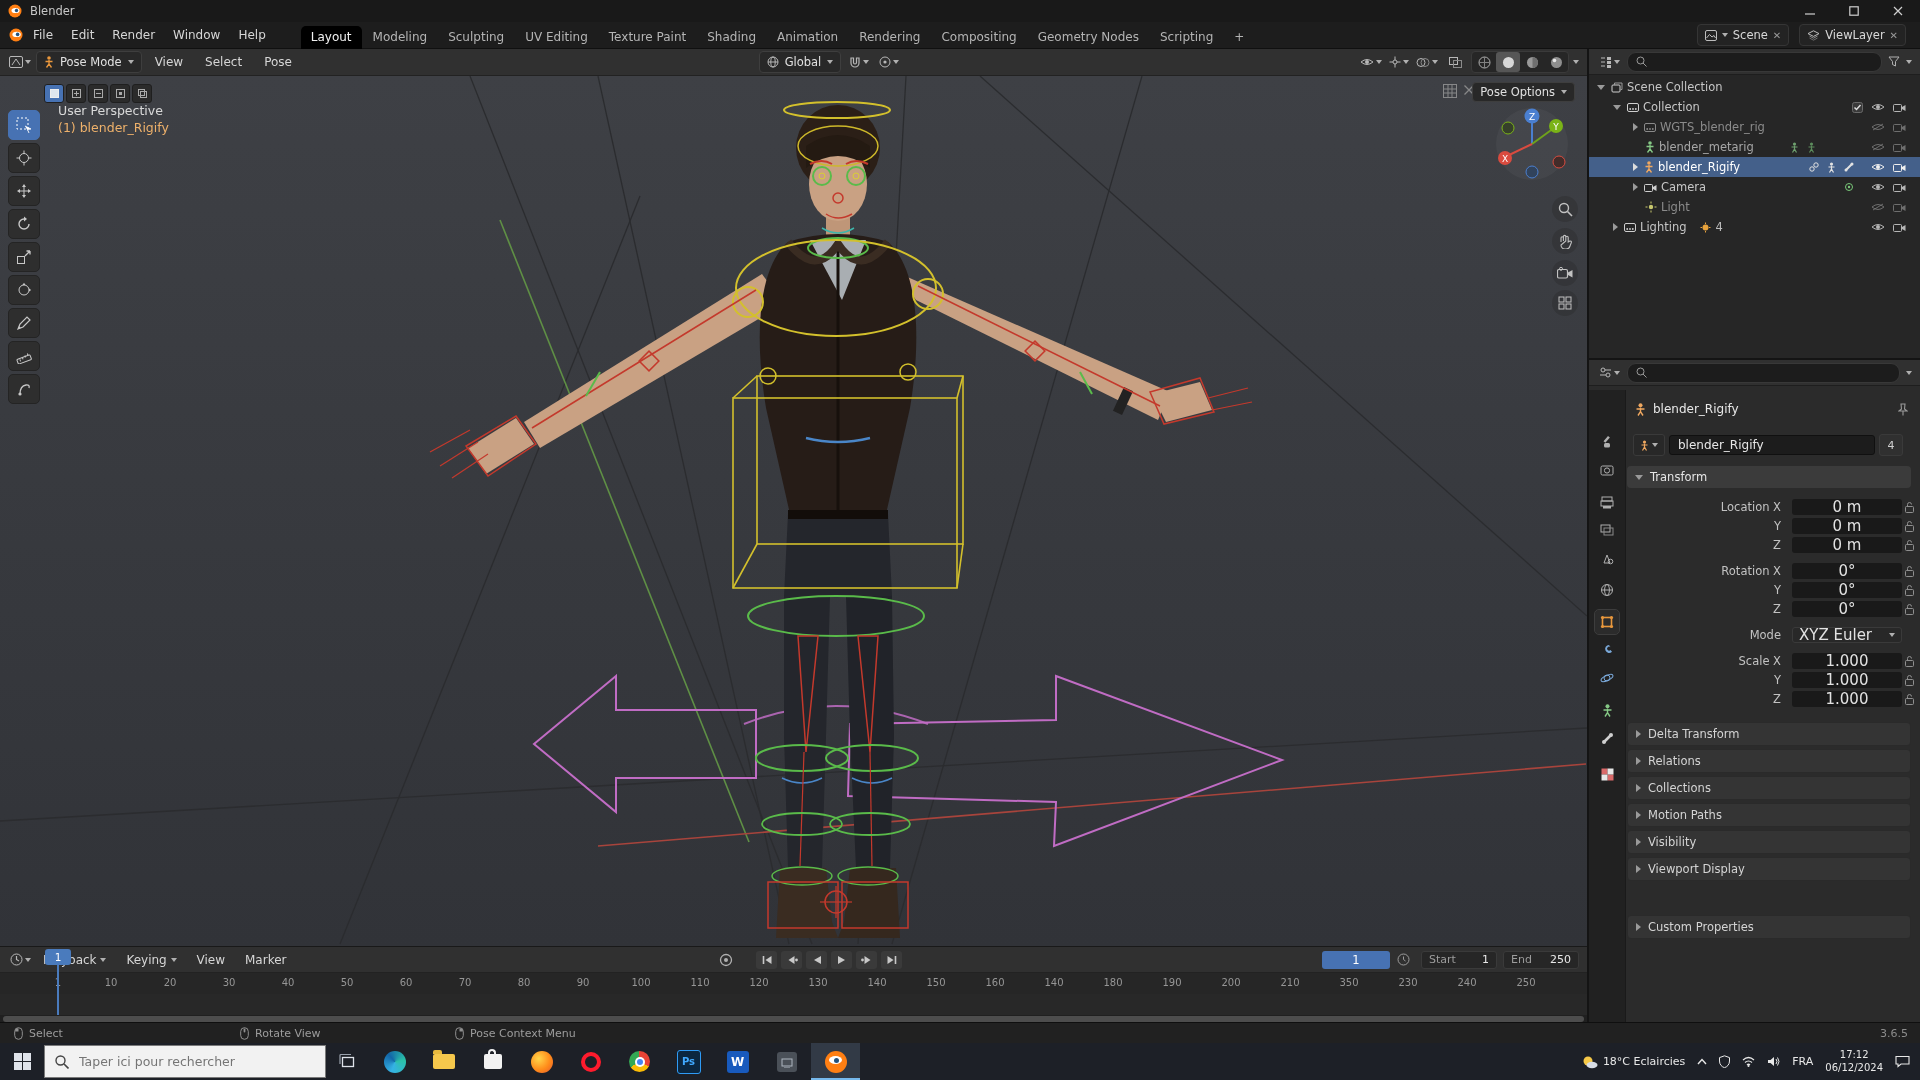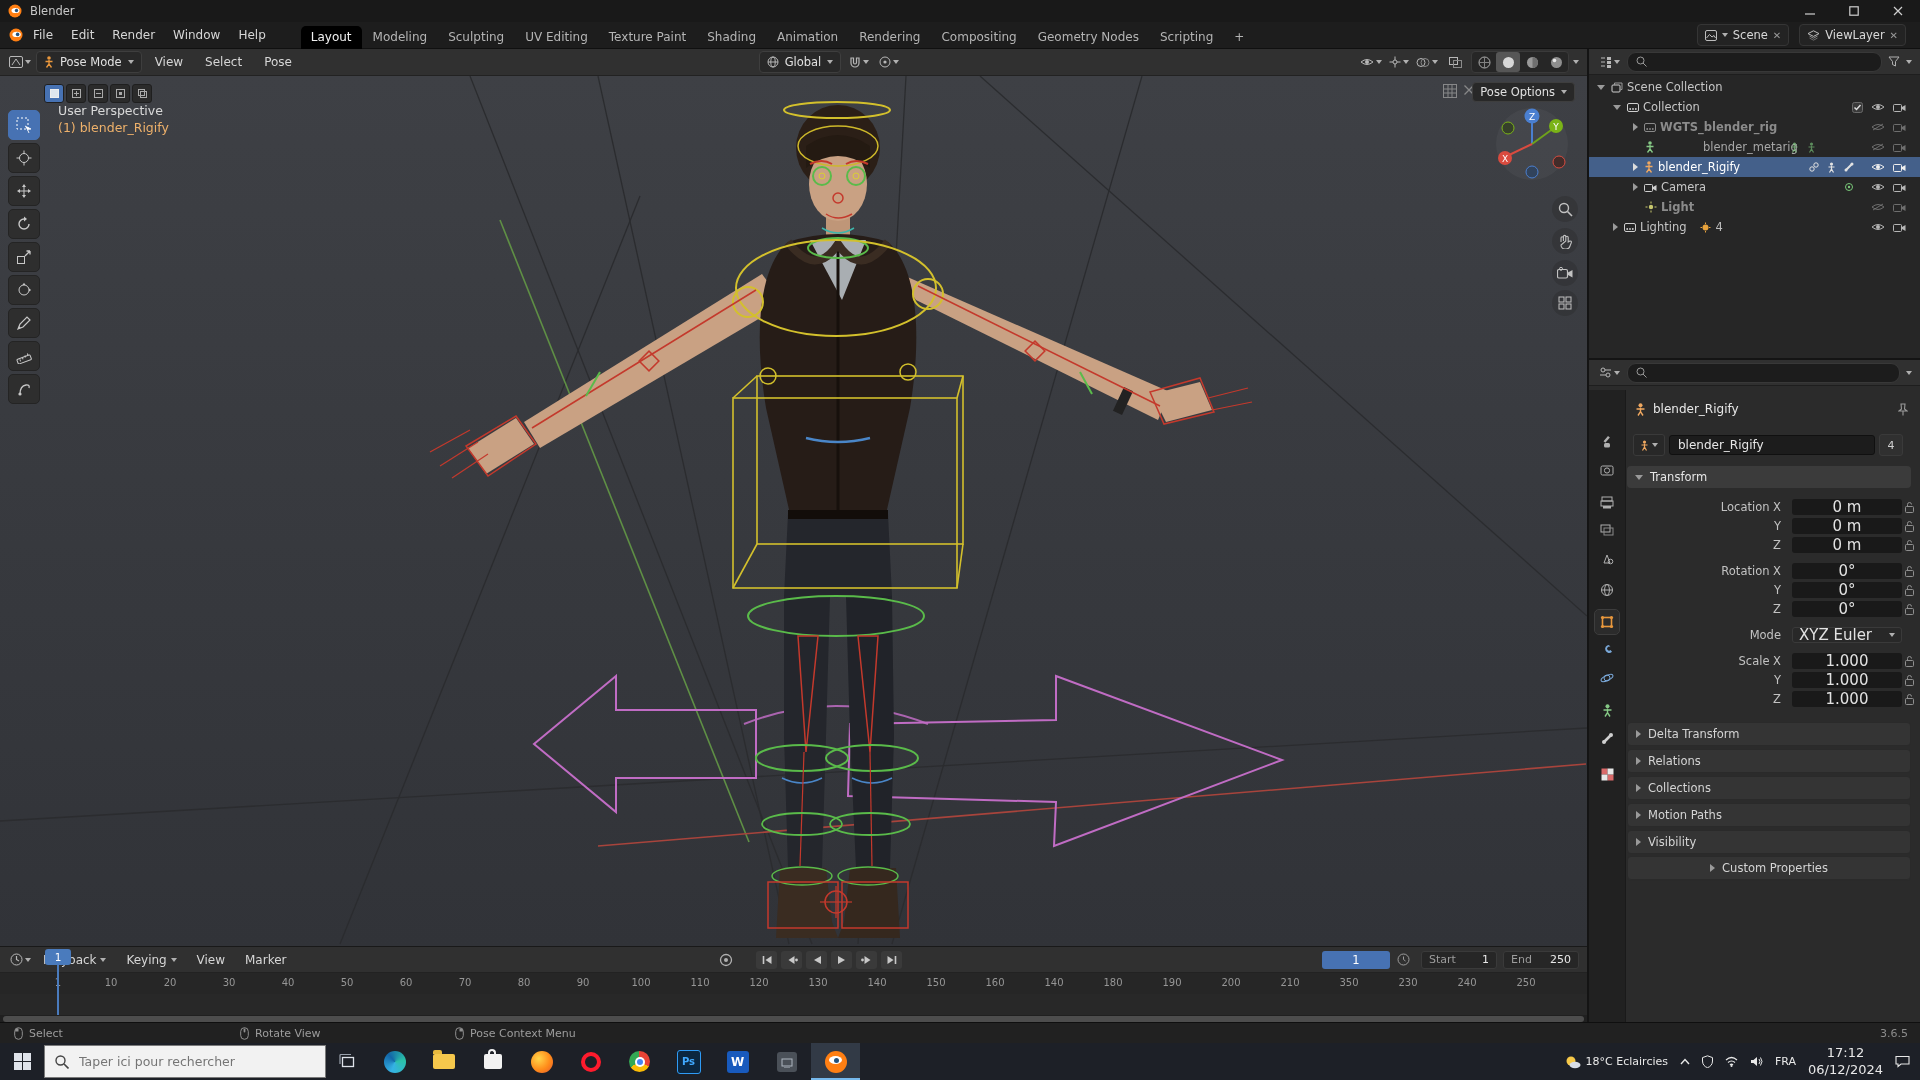--- a/index.html
+++ b/index.html
@@ -49,21 +49,21 @@
   .sideicon{position:absolute;left:1552px;width:26px;height:26px;display:flex;align-items:center;justify-content:center;border-radius:13px;background:rgba(40,40,40,.35);}
 
   
   #right-col{position:absolute;top:49px;left:1587px;width:333px;height:973px;background:#2b2b2b;border-left:2px solid #141414;box-sizing:border-box;}
   #outliner{position:absolute;top:0;left:0;right:0;height:309px;background:#262626;}
   .panel-header{position:absolute;top:0;left:0;right:0;height:26px;background:#303030;border-bottom:1px solid #1e1e1e;display:flex;align-items:center;padding:0 8px;box-sizing:border-box;gap:6px;}
   .search{height:18px;background:#1c1c1c;border:1px solid #383838;border-radius:9px;display:flex;align-items:center;gap:5px;padding:0 8px;color:#9a9a9a;flex:1;}
   .olr{position:absolute;left:0;right:0;height:20px;display:flex;align-items:center;font-size:11.5px;color:#c6c6c6;}
   .olr.selected{background:#44608a;color:#ffffff;}
   .olr .lbl{margin-left:4px;white-space:nowrap;}
-  .olr .dim{color:#8b8b8b;font-weight:bold;}
+  .olr .dim{color:#8b8b8b;}
   .rowicons{position:absolute;display:flex;gap:8px;align-items:center;}
   .tri-r{width:0;height:0;border-top:4px solid transparent;border-bottom:4px solid transparent;border-left:5px solid #9a9a9a;}
   .tri-d{width:0;height:0;border-left:4px solid transparent;border-right:4px solid transparent;border-top:5px solid #9a9a9a;}
 
   #properties{position:absolute;top:309px;left:0;right:0;height:664px;background:#2b2b2b;border-top:2px solid #141414;box-sizing:border-box;}
   #ptabs{position:absolute;top:30px;left:0;width:36px;bottom:0;background:#212121;border-right:1px solid #1a1a1a;}
   .ptab{position:absolute;left:6px;width:24px;height:24px;border-radius:4px;display:flex;align-items:center;justify-content:center;}
   .ptab.active{background:#2b2b2b;outline:1px solid #3d3d3d;}
   .prow{position:absolute;left:36px;right:0;height:18px;display:flex;align-items:center;}
   .plabel{position:absolute;left:30px;width:126px;text-align:right;font-size:11.5px;color:#c2c2c2;}
@@ -94,21 +94,21 @@
   #version{position:absolute;right:12px;top:0;height:21px;display:flex;align-items:center;color:#8c8c8c;font-size:11px;margin-left:12px;}
 
   
   #taskbar{position:absolute;top:1043px;left:0;width:1920px;height:37px;background:#1d2027;display:flex;align-items:center;}
   .tb-slot{width:44px;height:37px;display:flex;align-items:center;justify-content:center;}
   .app{width:49px;height:37px;display:flex;align-items:center;justify-content:center;position:relative;}
   .app.active{background:#323a46;box-shadow:inset 0 -2px 0 #76b9ed;}
   #tb-search{width:282px;height:33px;background:#f2f2f2;border:1px solid #7a7a7a;display:flex;align-items:center;gap:8px;padding:0 10px;box-sizing:border-box;}
   #tb-search input{border:0;outline:0;background:transparent;font-size:12.5px;color:#333;width:220px;font-family:"DejaVu Sans","Liberation Sans",sans-serif;}
   .tray{display:flex;align-items:center;color:#e8e8e8;font-size:11px;gap:12px;margin-left:auto;padding-right:10px;}
-  .clockblk{text-align:center;line-height:1.25;font-size:13px;}
+  .clockblk{text-align:center;line-height:1.25;font-size:10px;}
 
   
   .i-folder{width:22px;height:15px;background:#f6c84c;border-radius:2px;position:relative;}
   .i-folder:before{content:"";position:absolute;top:-4px;left:0;width:9px;height:4px;background:#e8b93e;border-radius:2px 2px 0 0;}
   .i-circle{border-radius:50%;}
   .i-opera{width:20px;height:20px;border:4px solid #ff1b2d;border-radius:50%;box-sizing:border-box;}
   .i-chrome{width:21px;height:21px;border-radius:50%;background:conic-gradient(#ea4335 0 33%,#fbbc05 0 66%,#34a853 0 100%);position:relative;}
   .i-chrome:before{content:"";position:absolute;left:5.5px;top:5.5px;width:10px;height:10px;background:#fff;border-radius:50%;}
   .i-chrome:after{content:"";position:absolute;left:7.5px;top:7.5px;width:6px;height:6px;background:#4285f4;border-radius:50%;}
   .i-ps{width:22px;height:22px;background:#0b2740;border:1.5px solid #2f9bf5;border-radius:3px;color:#40a9ff;font-size:10px;font-weight:bold;display:flex;align-items:center;justify-content:center;}
@@ -791,21 +791,21 @@
             </span>
           <span>
               <svg width="13" height="10">
                 <rect x="0.5" y="2.5" width="8" height="7" rx="1" fill="none" stroke="#b5b5b5"></rect>
                 <path d="M9 5 L12.5 3 V9 L9 7 Z" fill="#b5b5b5"></path>
               </svg>
             </span>
         </span>
       </div>
 
-      <div class="olr" style="top:88px;gap:44px;">
+      <div class="olr" style="top:88px;">
         <span style="margin-left:56px;">
             <svg width="10" height="12">
               <circle cx="5" cy="2" r="1.8" fill="#86c986"></circle>
               <path d="M5 4 V8 M1.5 5.5 H8.5 M5 8 L2.5 11.5 M5 8 L7.5 11.5" stroke="#86c986" stroke-width="1.3" fill="none"></path>
             </svg>
           </span>
         <span class="lbl" style="color:#a6a6a6;">blender_metarig</span>
         <span class="rowicons" style="right:104px;opacity:.75;">
           <span>
               <svg width="9" height="11">
@@ -1242,21 +1242,21 @@
           <span>Motion Paths</span>
         </div>
       <div class="ppanel" style="top:470px;">
           <span class="tri-r"></span>
           <span>Visibility</span>
         </div>
       <div class="ppanel" style="top:497px;">
           <span class="tri-r"></span>
           <span>Viewport Display</span>
         </div>
-      <div class="ppanel" style="top:496px;justify-content:center;">
+      <div class="ppanel" style="top:555px;">
           <span class="tri-r"></span>
           <span>Custom Properties</span>
         </div>
     </div>
   </div>
 
   <div id="statusbar">
     <div class="hint" style="left:14px;">
       <svg width="9" height="13">
           <rect x="0.7" y="0.7" width="7.6" height="11.6" rx="3.8" fill="none" stroke="#8f8f8f"></rect>

